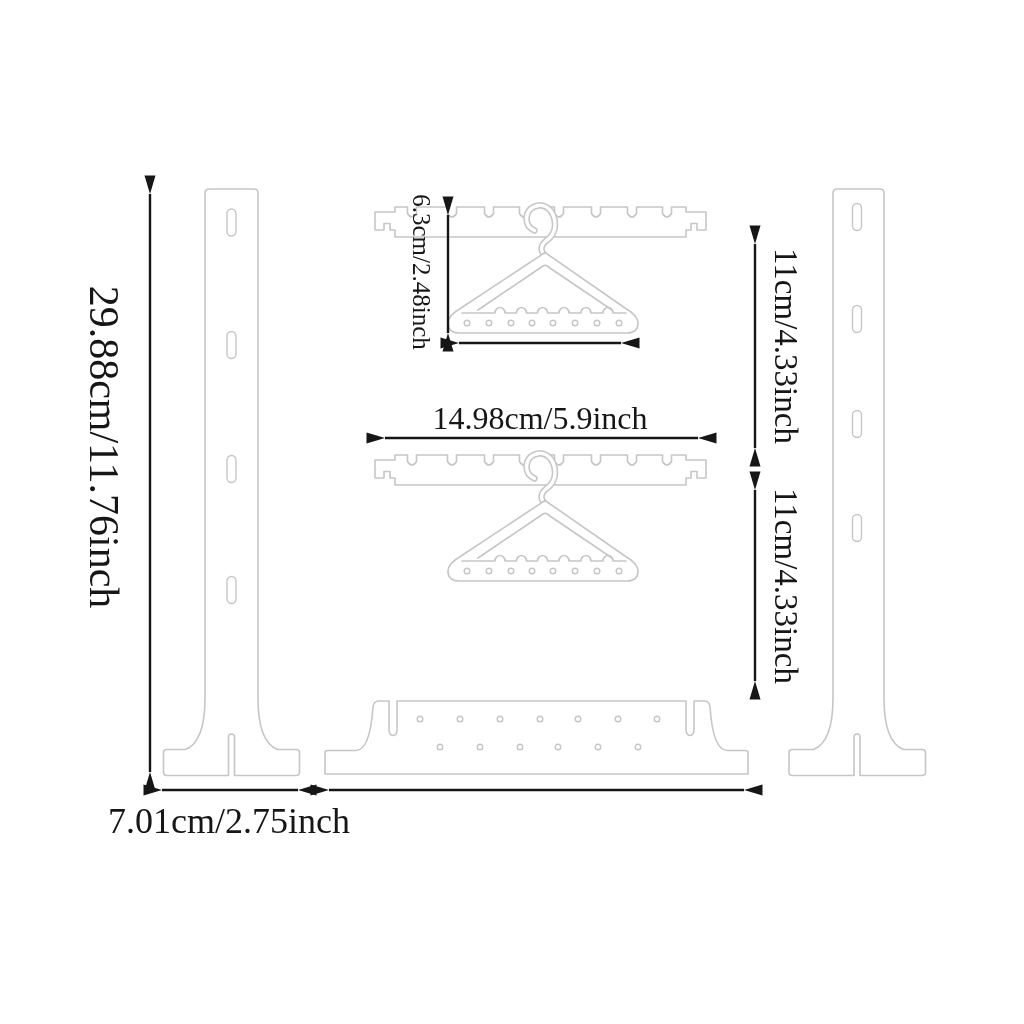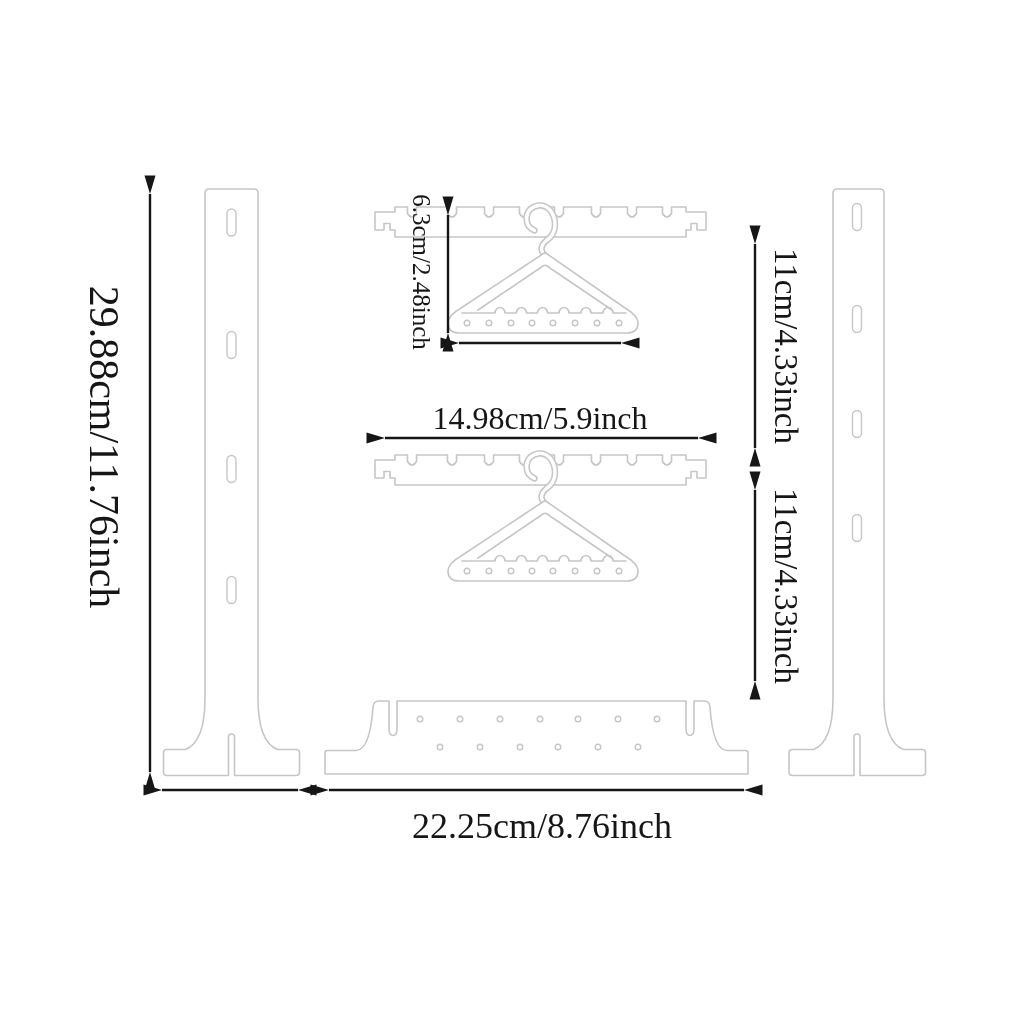--- a/index.html
+++ b/index.html
@@ -193,14 +193,14 @@
       <line class="dim-line" x1="162" y1="790" x2="298" y2="790" marker-start="url(#arrow)" marker-end="url(#arrow)"></line>
       <line class="dim-line" x1="329" y1="790" x2="744" y2="790" marker-start="url(#arrow)" marker-end="url(#arrow)"></line>
     </g>
   </svg>
 
   <div id="lbl-panel-height" class="dim-label vertical">29.88cm/11.76inch</div>
   <div id="lbl-hanger-height" class="dim-label vertical">6.3cm/2.48inch</div>
   <div id="lbl-bar-width" class="dim-label">14.98cm/5.9inch</div>
   <div id="lbl-gap-upper" class="dim-label vertical">11cm/4.33inch</div>
   <div id="lbl-gap-lower" class="dim-label vertical">11cm/4.33inch</div>
-  <div id="lbl-base-width" class="dim-label">22.25cm/8.76inch</div>
+  <div id="lbl-foot-width" class="dim-label">7.01cm/2.75inch</div>
 </div>
 
 </body></html>

